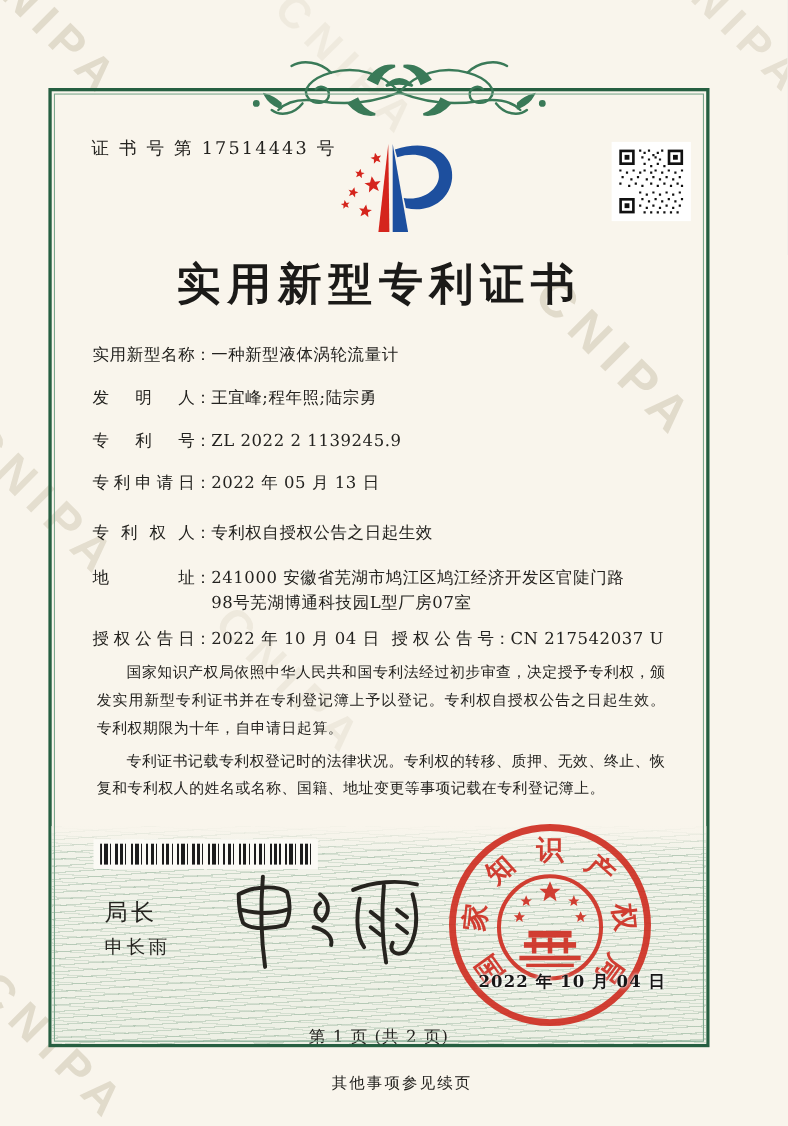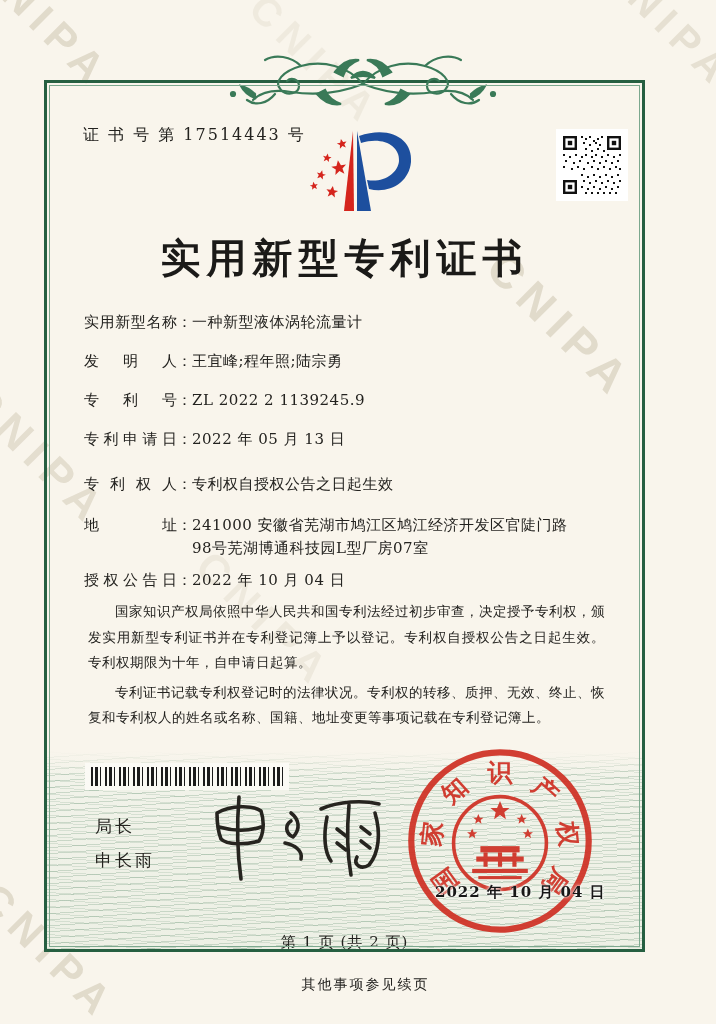--- a/index.html
+++ b/index.html
@@ -60,21 +60,21 @@
       linear-gradient(#f2f3ea,#edf0e5);}
   .fade{position:absolute;left:0;right:0;top:0;height:26px;
         background:linear-gradient(var(--paper),rgba(249,245,236,0));}
 
   .barcode-wrap{position:absolute;left:38px;top:12px;background:#fbfaf5;padding:4px 6px;}
   .barcode{width:192px;height:19px;
     background:repeating-linear-gradient(90deg,#1c1c1c 0 2px,transparent 2px 4px,#1c1c1c 4px 7px,
       transparent 7px 9px,#1c1c1c 9px 10px,transparent 10px 14px);}
 
   .signer-title{position:absolute;left:48px;top:64px;font-family:"Liberation Sans","DejaVu Sans",sans-serif;
-        font-size:17px;letter-spacing:3px;color:#24231f;}
+        font-size:21px;letter-spacing:3px;color:#24231f;}
   .signer-name{position:absolute;left:48px;top:98px;font-family:"Liberation Sans","DejaVu Sans",sans-serif;
         font-size:17px;letter-spacing:3px;color:#24231f;text-align:center;}
 
   .sig{position:absolute;left:140px;top:36px;width:215px;height:100px;}
 
   .seal{position:absolute;left:355px;top:-8px;width:196px;height:196px;opacity:.92;}
   .seal-date{position:absolute;left:388px;top:132px;font-size:15px;font-weight:600;letter-spacing:1px;color:#171717;
              text-shadow:0 0 2px #fff,0 0 5px #fff;}
 
   .page-info{position:absolute;left:0;right:0;top:182px;text-align:center;font-size:15px;letter-spacing:1px;}
@@ -166,20 +166,23 @@
         <span class="flabel">专利申请日</span><span class="colon">：</span><span class="fvalue">2022 年 05 月 13 日</span>
       </div>
       <div class="row" style="top:390px">
         <span class="flabel">专利权人</span><span class="colon">：</span><span class="fvalue">专利权自授权公告之日起生效</span>
       </div>
       <div class="row addr" style="top:431px">
         <span class="flabel">地址</span><span class="colon">：</span><span class="fvalue">241000 安徽省芜湖市鸠江区鸠江经济开发区官陡门路98号芜湖博通科技园L型厂房07室</span>
       </div>
       <div class="row" style="top:486px">
         <span class="flabel">授权公告日</span><span class="colon">：</span><span class="fvalue">2022 年 10 月 04 日</span>
+        <span class="pair2">
+          <span class="flabel">授权公告号</span><span class="colon">：</span><span class="fvalue">CN 217542037 U</span>
+        </span>
       </div>
     </div>
 
     <div class="paras">
       <p>国家知识产权局依照中华人民共和国专利法经过初步审查，决定授予专利权，颁发实用新型专利证书并在专利登记簿上予以登记。专利权自授权公告之日起生效。专利权期限为十年，自申请日起算。</p>
       <p>专利证书记载专利权登记时的法律状况。专利权的转移、质押、无效、终止、恢复和专利权人的姓名或名称、国籍、地址变更等事项记载在专利登记簿上。</p>
     </div>
 
     <div class="bottom">
       <div class="fade"></div>

